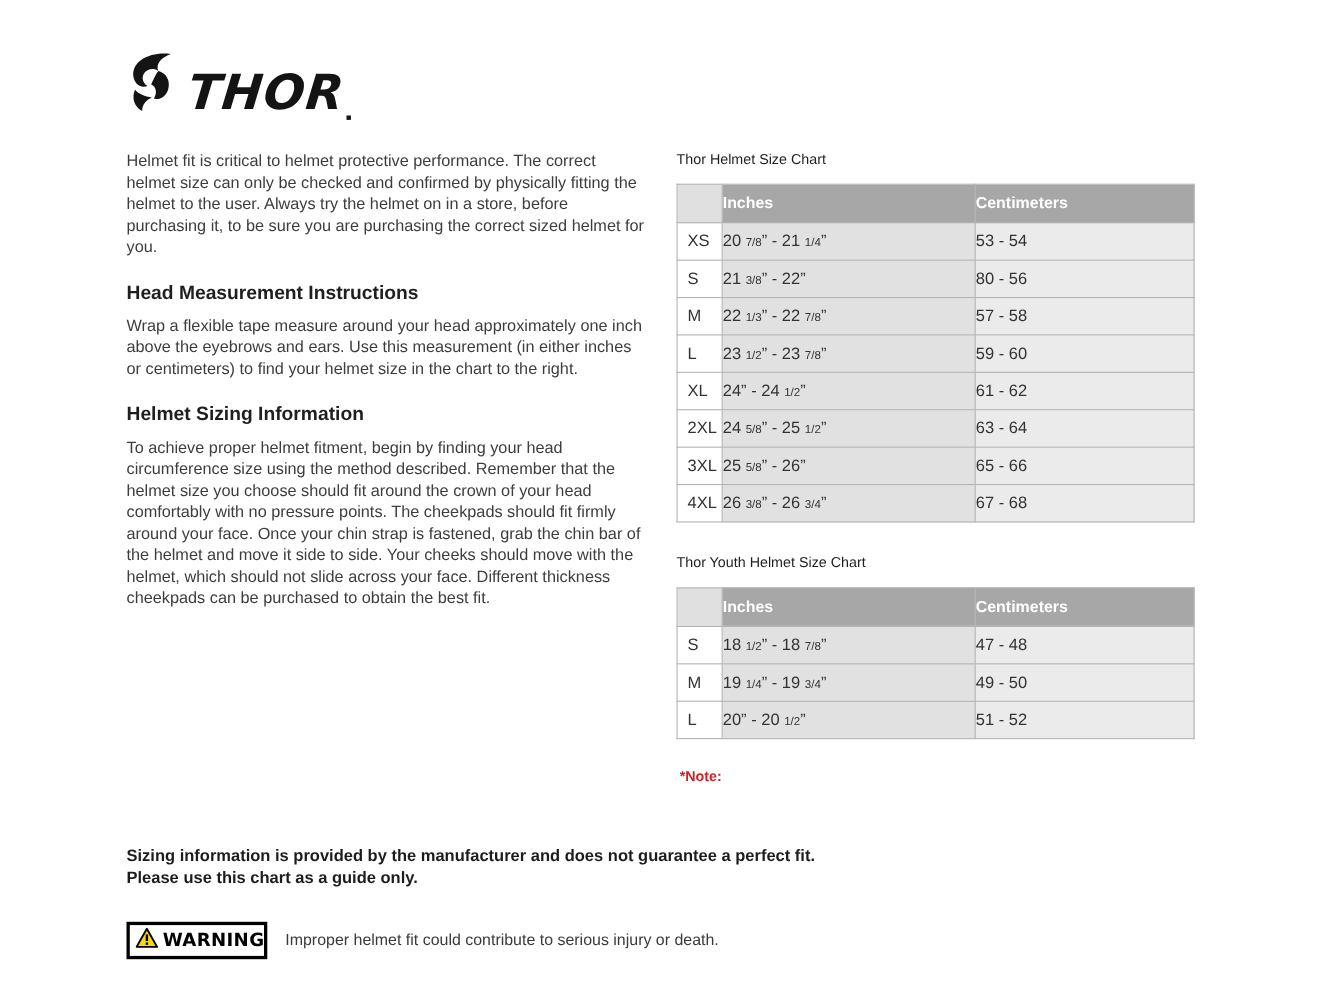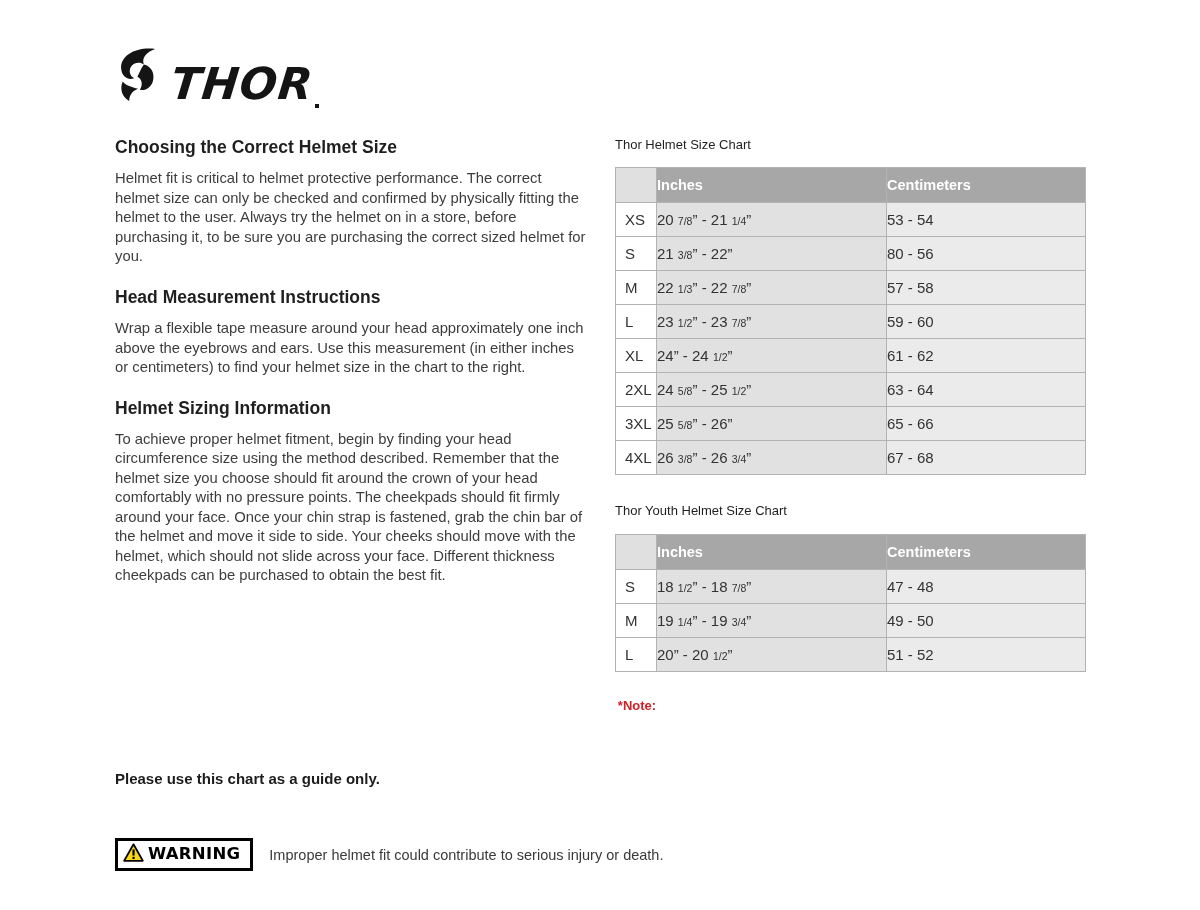--- a/index.html
+++ b/index.html
@@ -93,21 +93,21 @@
   
   .footer-note {
     position: absolute; left: 115px; top: 769px;
     font-size: 15px; font-weight: bold; line-height: 19.5px;
     color: #1c1c1c;
   }
   .warning-row { position: absolute; left: 115px; top: 838px; display: flex; align-items: center; }
   .warning-box {
     display: flex; align-items: center;
     border: 3px solid #000; background: #fff;
-    padding: 2px 10px 2px 5px; gap: 4px;
+    padding: 2px 0 2px 5px; gap: 4px;
   }
   .warning-label {
     font-family: "DejaVu Sans", sans-serif;
     font-weight: bold; font-size: 16.5px; letter-spacing: 0.3px;
     color: #000; line-height: 1;
   }
   .warning-text { margin-left: 16px; font-size: 14.5px; color: #3a3a3a; }
 </style>
 </head>
 <body>
@@ -120,21 +120,20 @@
         <path d="M38 21 c9 2 14 11 11 21 c-2.5 8 -10 12 -16 10 c4 -6 3 -13 -3 -16 c3 -6 5 -11 8 -15 Z"></path>
         <path d="M12 42 c-4 9 -1 19 8 24 c0 -8 5 -13 11 -15 c-8 -2 -15 -4 -19 -9 Z"></path>
       </g>
     </svg>
   </span>
   <span class="logo-word">THOR</span>
   <span class="logo-reg"></span>
 </div>
 
 <div class="left-col">
-  <h2 class="section-heading">Choosing the Correct Helmet Size</h2>
   <p class="section-body">Helmet fit is critical to helmet protective performance. The correct helmet size can only be checked and confirmed by physically fitting the helmet to the user. Always try the helmet on in a store, before purchasing it, to be sure you are purchasing the correct sized helmet for you.</p>
 
   <h2 class="section-heading">Head Measurement Instructions</h2>
   <p class="section-body">Wrap a flexible tape measure around your head approximately one inch above the eyebrows and ears. Use this measurement (in either inches or centimeters) to find your helmet size in the chart to the right.</p>
 
   <h2 class="section-heading">Helmet Sizing Information</h2>
   <p class="section-body">To achieve proper helmet fitment, begin by finding your head circumference size using the method described. Remember that the helmet size you choose should fit around the crown of your head comfortably with no pressure points. The cheekpads should fit firmly around your face. Once your chin strap is fastened, grab the chin bar of the helmet and move it side to side. Your cheeks should move with the helmet, which should not slide across your face. Different thickness cheekpads can be purchased to obtain the best fit.</p>
 </div>
 
 <div class="right-col">
@@ -231,20 +230,21 @@
       </tr>
     </tbody>
   </table>
 
   <div class="note-row">
     <span class="note-label">*Note:</span>
   </div>
 </div>
 
 <div class="footer-note">
+  <div>Sizing information is provided by the manufacturer and does not guarantee a perfect fit.</div>
   <div>Please use this chart as a guide only.</div>
 </div>
 
 <div class="warning-row">
   <div class="warning-box">
     <span>
       <svg width="21" height="19" viewBox="0 0 24 22" aria-hidden="true">
         <path d="M12 1.5 L22.8 20.6 L1.2 20.6 Z" style="fill:var(--warning_yellow)" stroke="#000" stroke-width="2" stroke-linejoin="round"></path>
         <rect x="10.8" y="7.5" width="2.5" height="7" fill="#000"></rect>
         <rect x="10.8" y="16" width="2.5" height="2.5" fill="#000"></rect>

